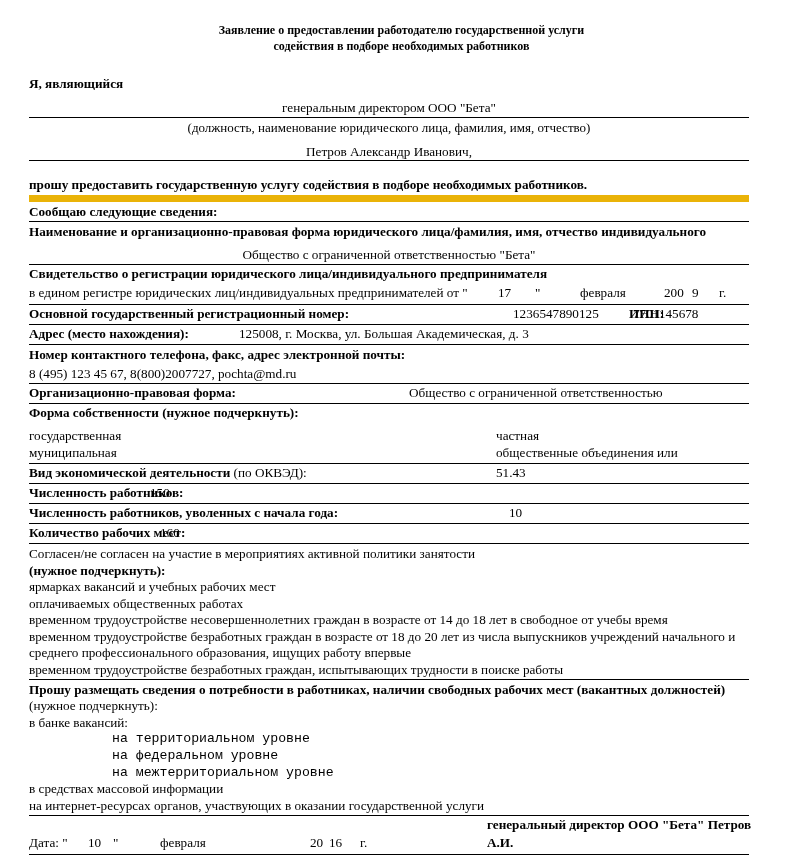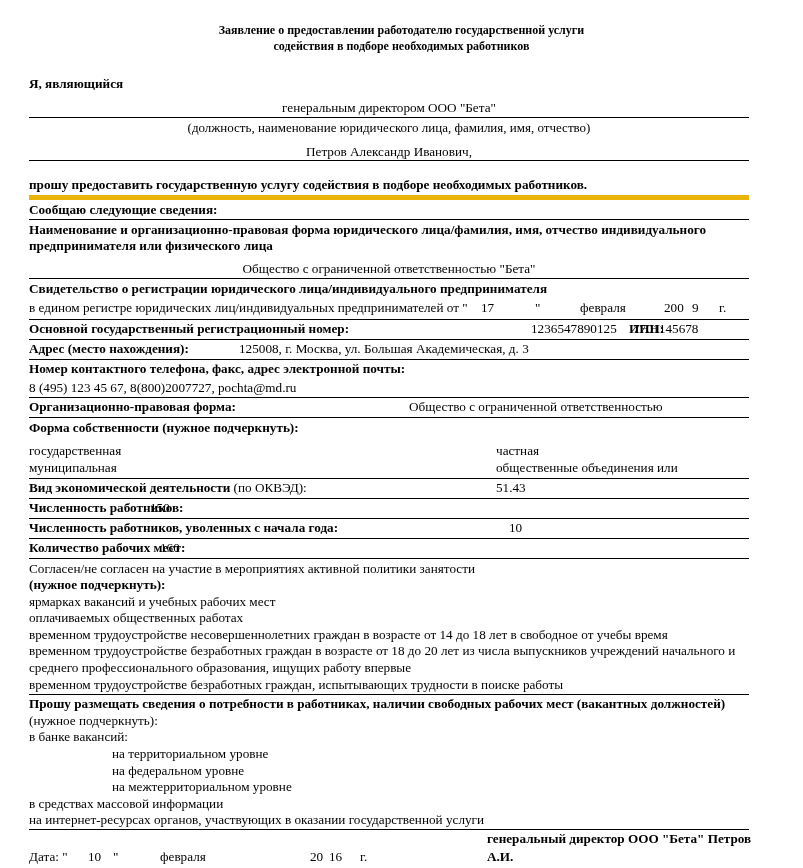--- a/index.html
+++ b/index.html
@@ -65,21 +65,21 @@
   .intro-request {
     font-weight: bold;
     padding-top: 16px;
     padding-bottom: 2px;
   }
 
   
   .sheet {
     margin-left: 29px;
     margin-right: 54px;
-    border-top: 5px solid #eab308;
+    border-top: 7px solid #eab308;
   }
   .row {
     border-bottom: 1px solid #000;
     padding: 1px 0 1px 0;
     position: relative;
     min-height: 17px;
   }
   .line {
     display: block;
     white-space: nowrap;
@@ -94,21 +94,21 @@
     position: absolute;
     top: 0;
     white-space: nowrap;
   }
 
   .center-val {
     text-align: center;
     display: block;
   }
 
-  .indent-1 { padding-left: 83px; }
+  .indent-1 { padding-left: 83px; font-family: Liberation Mono, monospace; }
 
   
   .footer {
     margin-left: 29px;
     margin-right: 54px;
     position: relative;
     margin-top: 0;
   }
   .sig-top {
     position: relative;
@@ -147,41 +147,40 @@
   </div>
 
   <div class="sheet">
 
     <div class="row">
       <span class="line b">Сообщаю следующие сведения:</span>
     </div>
 
     <div class="row">
       <span class="line b">Наименование и организационно-правовая форма юридического лица/фамилия, имя, отчество индивидуального</span>
-      <span class="line b">предпринимателя или физического лица</span>
       <span class="line center-val" style="padding-top:7px;">Общество с ограниченной ответственностью "Бета"</span>
     </div>
 
     <div class="row">
       <span class="line b">Свидетельство о регистрации юридического лица/индивидуального предпринимателя</span>
       <div class="tabwrap" style="height:18px; margin-top:3px;">
         <span class="tab" style="left:0;">в едином регистре юридических лиц/индивидуальных предпринимателей от "</span>
-        <span class="tab" style="left:452px;">17</span>
+        <span class="tab" style="left:469px;">17</span>
         <span class="tab" style="left:506px;">"</span>
         <span class="tab" style="left:551px;">февраля</span>
         <span class="tab" style="left:635px;">200</span>
         <span class="tab" style="left:663px;">9</span>
         <span class="tab" style="left:690px;">г.</span>
       </div>
     </div>
 
     <div class="row">
       <div class="tabwrap">
         <span class="tab b" style="left:0;">Основной государственный регистрационный номер:</span>
-        <span class="tab" style="left:502px;">1236547890125</span>
+        <span class="tab" style="left:484px;">1236547890125</span>
         <span class="tab b" style="left:600px;">ИНН:</span>
         <span class="tab" style="left:604px;">7701145678</span>
       </div>
     </div>
 
     <div class="row">
       <div class="tabwrap">
         <span class="tab b" style="left:0;">Адрес (место нахождения):</span>
         <span class="tab" style="left:210px;">125008, г. Москва, ул. Большая Академическая, д. 3</span>
       </div>

